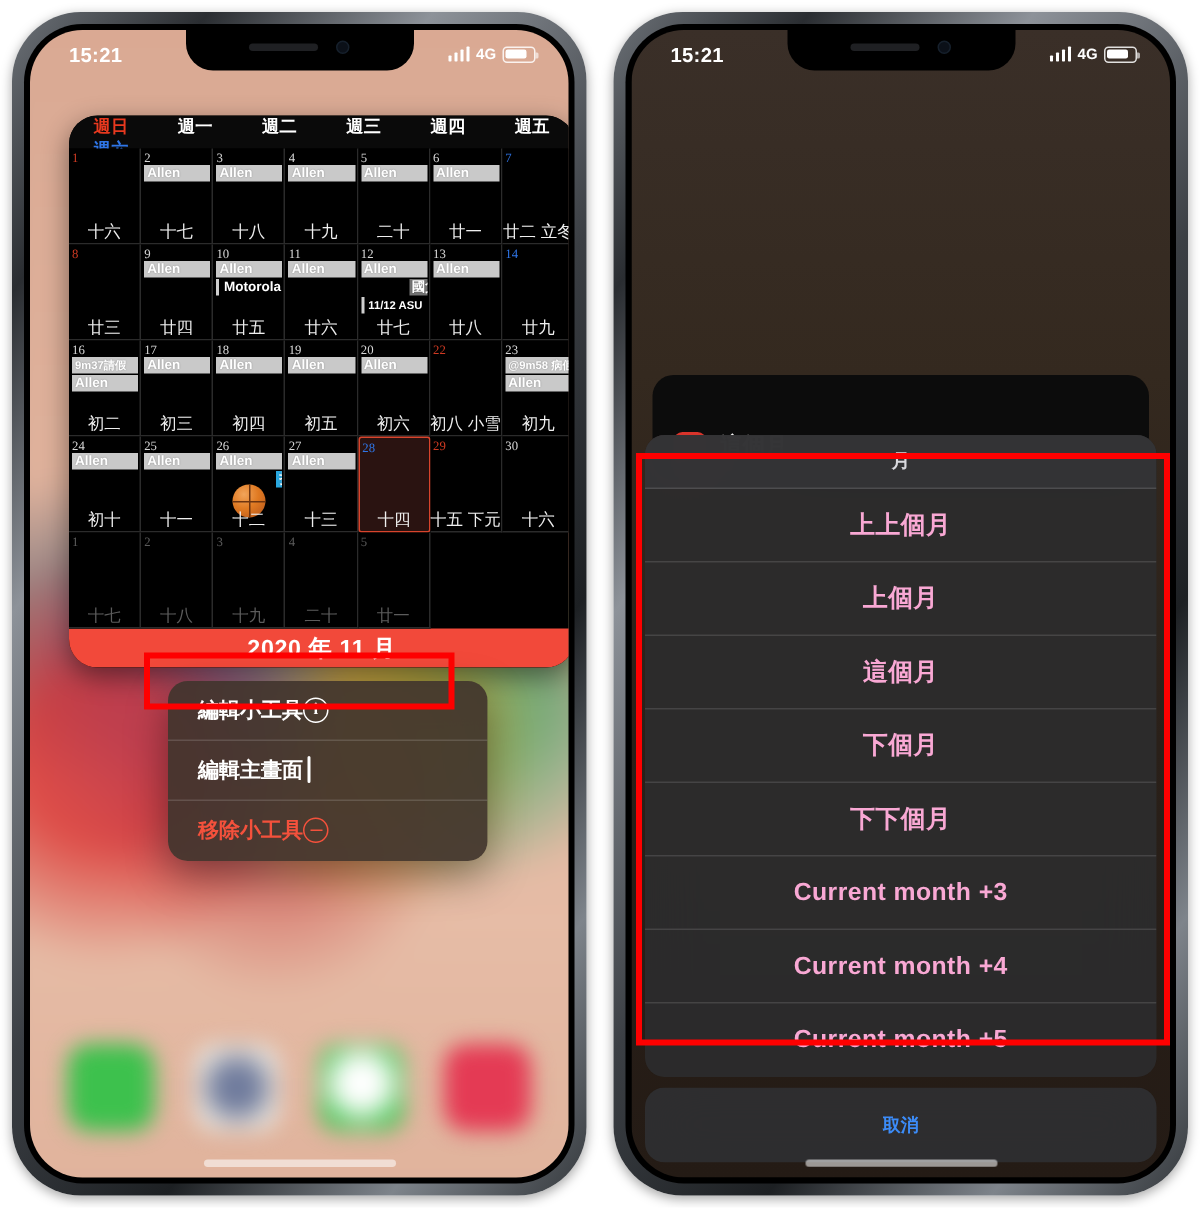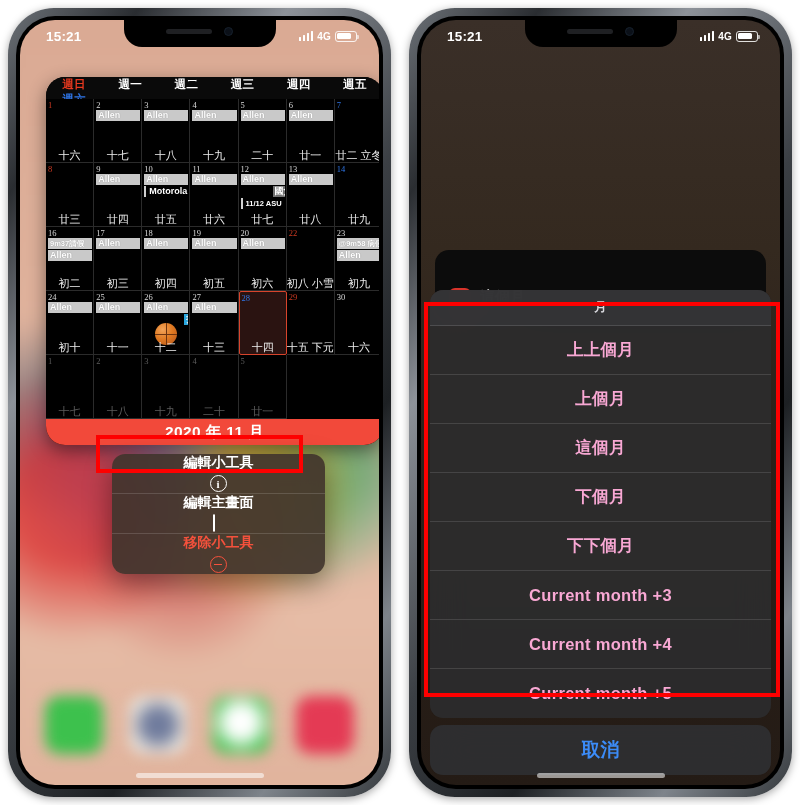--- a/index.html
+++ b/index.html
@@ -172,24 +172,23 @@
   
   .ctx-menu {
     position: absolute; left: 92px; top: 434px; width: 213px;
     border-radius: 13px; overflow: hidden;
     background: rgba(64,52,44,.92);
     backdrop-filter: blur(12px);
     z-index: 25;
     box-shadow: 0 10px 28px rgba(0,0,0,.4);
   }
   .ctx-item {
-    height: 40px; display: flex; align-items: center; justify-content: space-between;
-    padding: 0 30px; color: #fff; font-size: 14px; font-weight: bold;
+    height: 40px; display: flex; align-items: center; 
+    padding: 0 20px; color: #fff; font-size: 14px; font-weight: bold;
     border-bottom: .8px solid rgba(255,255,255,.14);
-    flex-direction: column;
   }
   .ctx-item:last-child { border-bottom: none; }
   .ctx-item.danger { color: #f4513c; }
   .ctx-ic { width: 18px; height: 18px; position: relative; flex: none; }
   .ic-info, .ic-minus {
     width: 17px; height: 17px; border-radius: 50%;
     border: 1.4px solid #fff; display:flex;align-items:center;justify-content:center;
     font-size: 11px; font-weight: bold; font-family:"Liberation Serif",serif;
   }
   .ic-minus { border-color: #f4513c; }
@@ -243,21 +242,21 @@
     border-bottom: .6px solid rgba(255,255,255,.12);
     letter-spacing: .3px;
   }
   .sheet-opt:last-child { border-bottom: none; }
   .sheet-cancel {
     margin-top: 7px; height: 50px;
     border-radius: 13px;
     background: rgba(46,46,48,.95);
     backdrop-filter: blur(18px);
     display:flex; align-items:center; justify-content:center;
-    color: #3c8cf8; font-size: 19px; font-weight: bold;
+    color: #3c8cf8; font-size: 12px; font-weight: bold;
   }
 </style>
 </head>
 <body>
 
 <div id="stage">
 
   <div class="phone" id="phone-left">
     <div class="phone-inner">
       <div class="screen">

